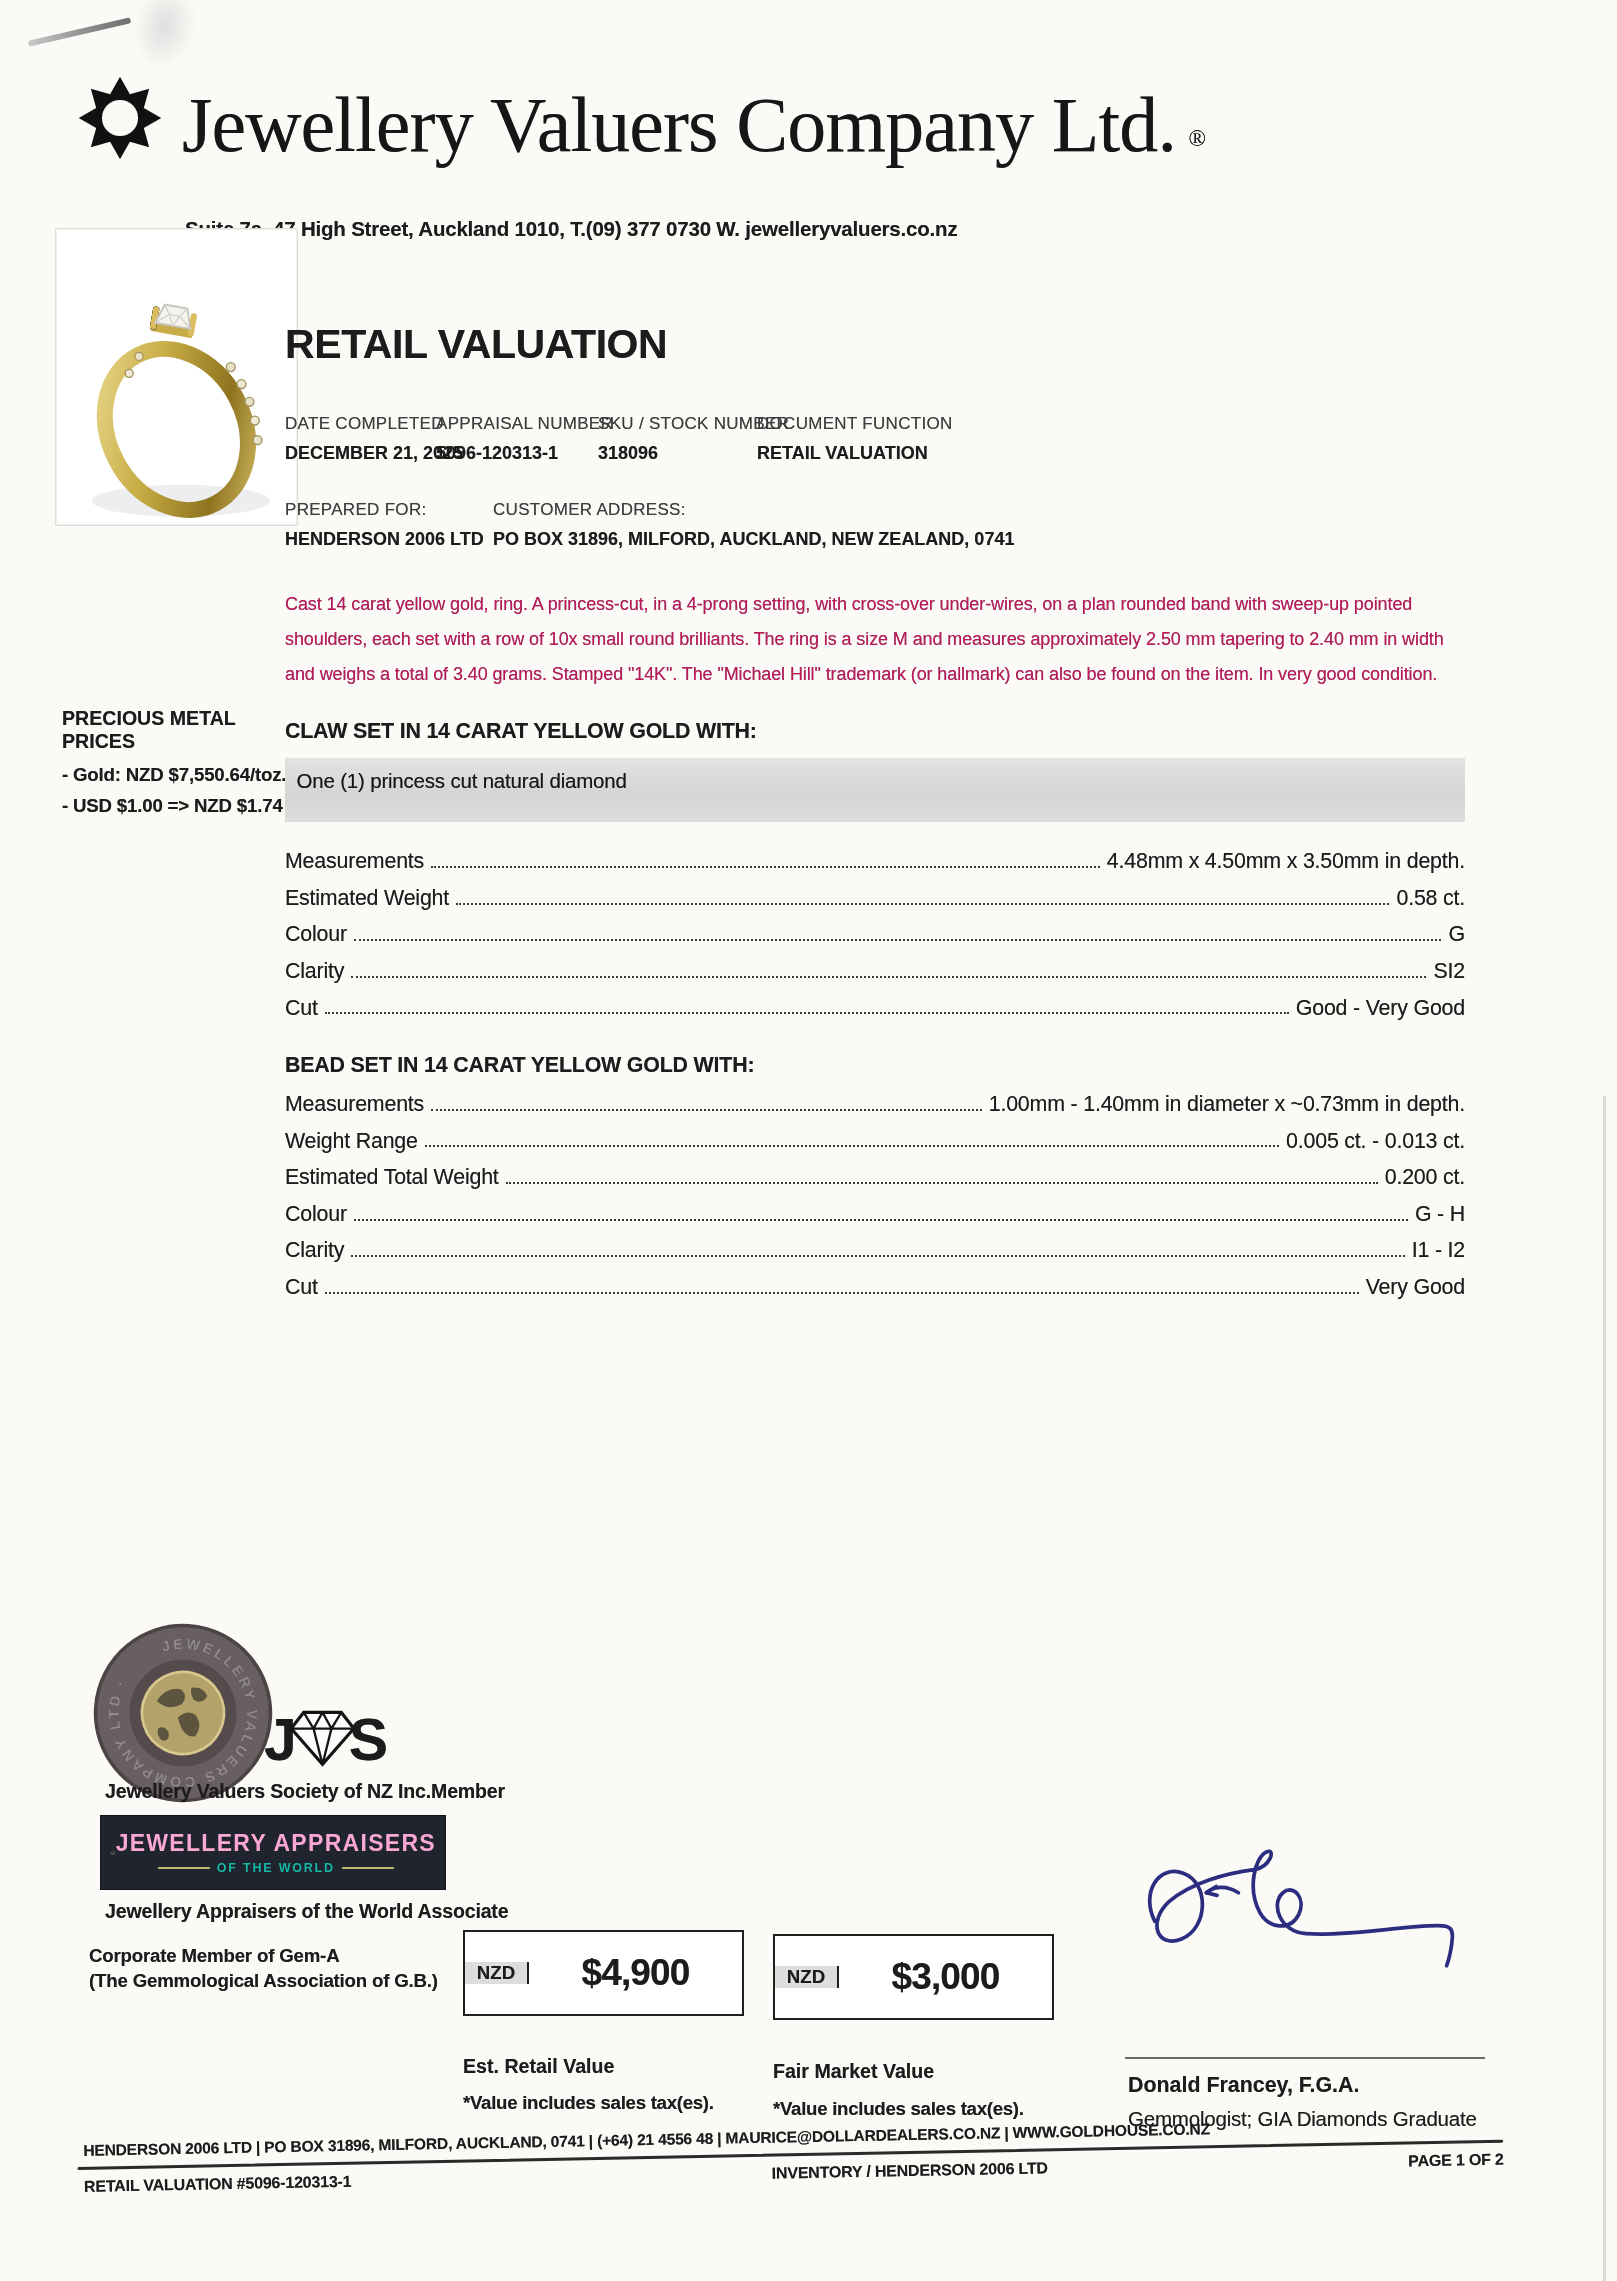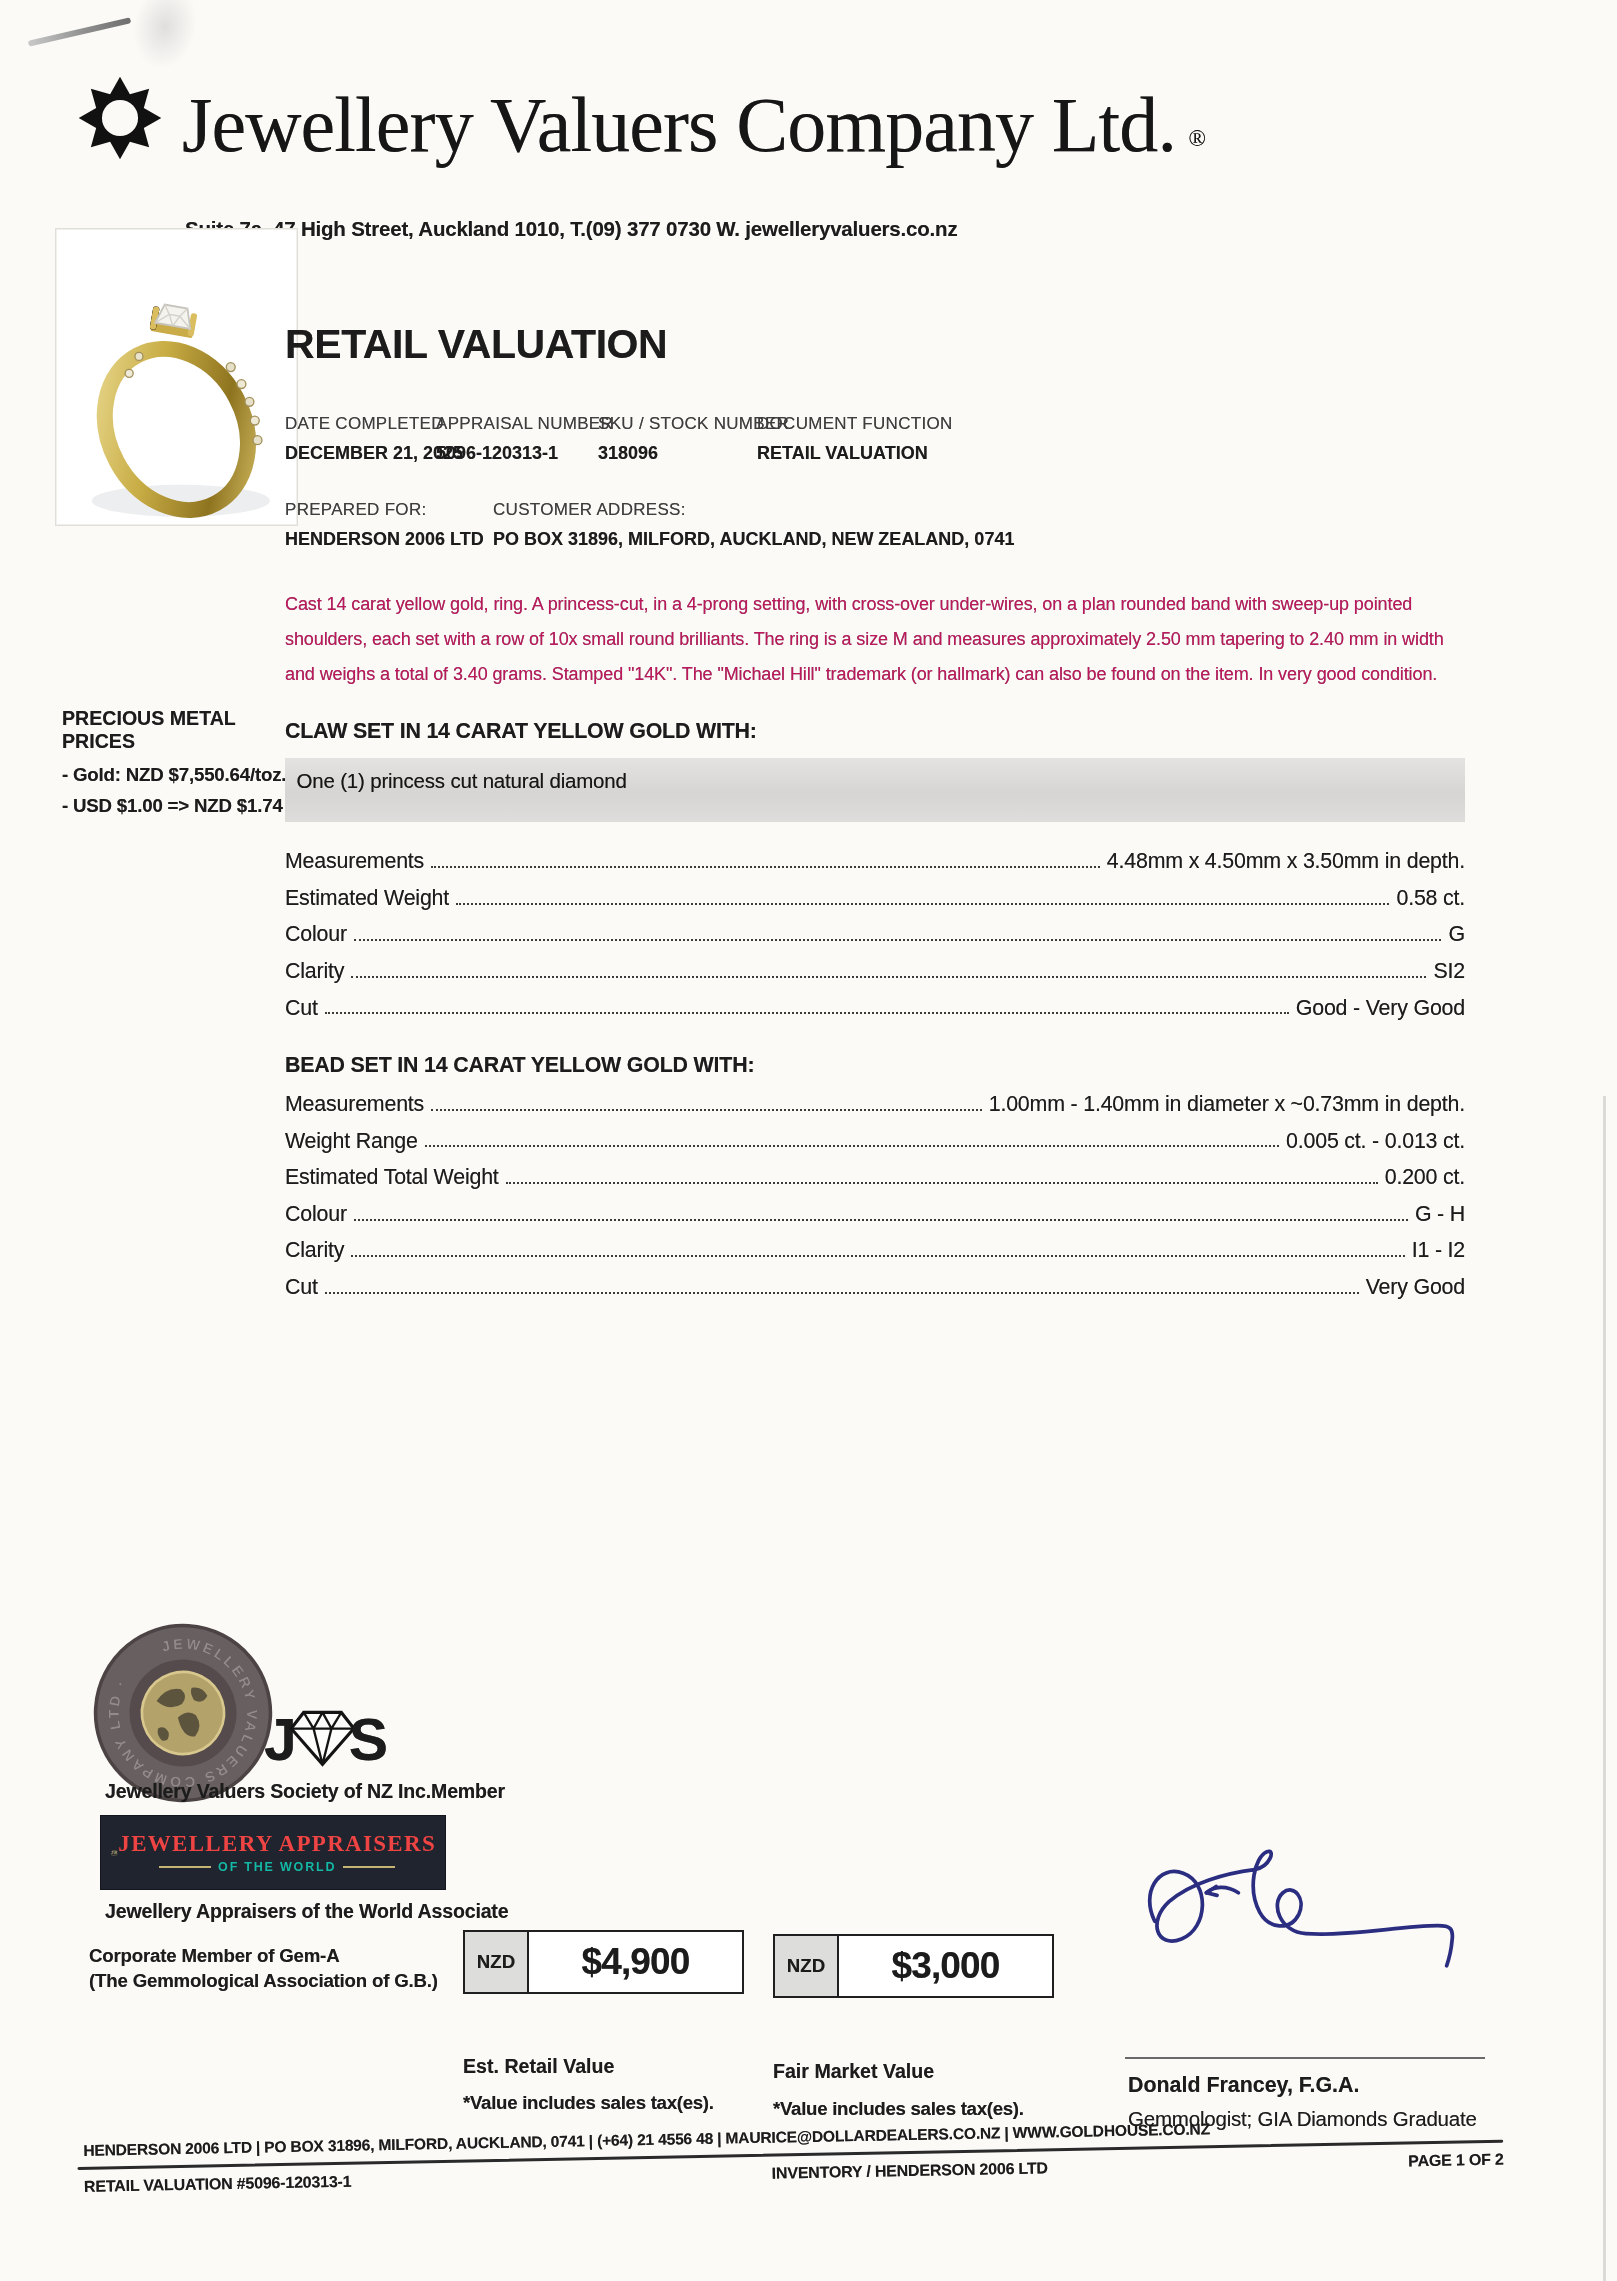--- a/index.html
+++ b/index.html
@@ -55,30 +55,30 @@
   
   .seal{left:92px;top:1622px;}
   .jvs{left:264px;top:1707px;display:flex;align-items:flex-end;}
   .jvs .jl{font-size:59px;font-weight:800;line-height:.8;letter-spacing:-1.8px;}
   .jvs svg{margin:0 -12.5px -3.6px -10.7px;}
   .cap{font-size:19.6px;font-weight:700;letter-spacing:-0.2px;white-space:nowrap;}
   .jvs-cap{left:105px;top:1780px;}
   .jaw{left:100px;top:1815px;width:346px;height:75px;background:#20242e;border:0.9px solid #14161d;
     display:flex;align-items:center;padding:0 9px;box-sizing:border-box;}
   .jaw-right{flex:1;text-align:center;}
-  .jaw-title{font-family:Liberation Serif, serif;font-size:23px;font-weight:700;letter-spacing:1.3px;
-    color:#ef4444;white-space:nowrap;}
+  .jaw-title{font-family:Liberation Sans, sans-serif;font-size:23px;font-weight:700;letter-spacing:1.3px;
+    color:#f9a8d4;white-space:nowrap;}
   .jaw-sub{display:flex;align-items:center;justify-content:center;margin-top:3.6px;}
   .jaw-sub .ln{width:52px;height:1.8px;background:#c3b375;}
   .jaw-sub .st{font-size:12.5px;font-weight:700;letter-spacing:1.8px;color:#14b8a6;margin:0 7.1px;white-space:nowrap;}
   .jaw-cap{left:105px;top:1900px;}
   .gema{left:89px;top:1943px;font-size:18.7px;font-weight:700;line-height:25px;letter-spacing:-0.2px;}
 
   
-  .vbox{width:281px;height:64px;border:2.7px solid #1f1f1f;display:flex;background:#fff;box-sizing:border-box;}
+  .vbox{width:281px;height:86px;border:2.7px solid #1f1f1f;display:flex;background:#fff;box-sizing:border-box;align-items:center;}
   .vbox .cur{width:62px;background:#dddddc;border-right:2.7px solid #1f1f1f;display:flex;align-items:center;
     justify-content:center;font-size:18.7px;font-weight:700;}
   .vbox .amt{flex:1;display:flex;align-items:center;justify-content:center;font-size:37px;font-weight:800;
     letter-spacing:-0.9px;}
   .v1{left:463px;top:1930px;} .v2{left:773px;top:1934px;}
   .vlab{font-size:19.6px;font-weight:700;white-space:nowrap;}
   .vnote{font-size:18.7px;font-weight:700;white-space:nowrap;letter-spacing:-0.3px;}
   .v1lab{left:463px;top:2055px;} .v1note{left:463px;top:2092px;}
   .v2lab{left:773px;top:2060px;} .v2note{left:773px;top:2098px;}
 

